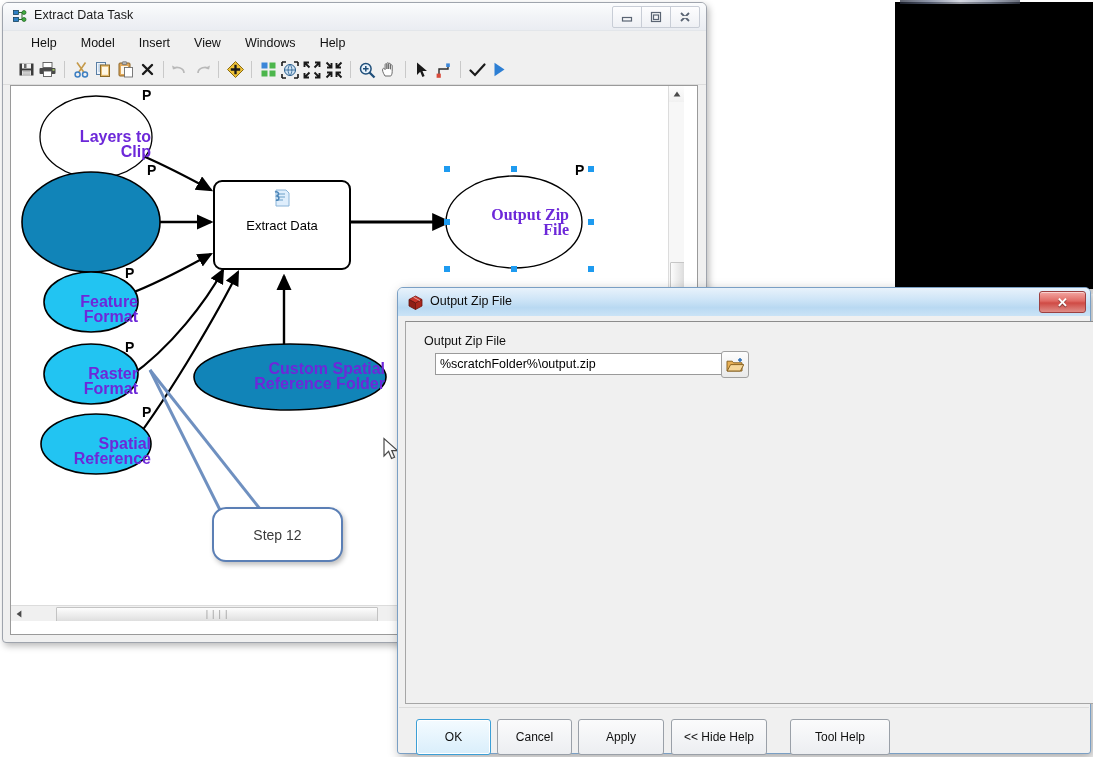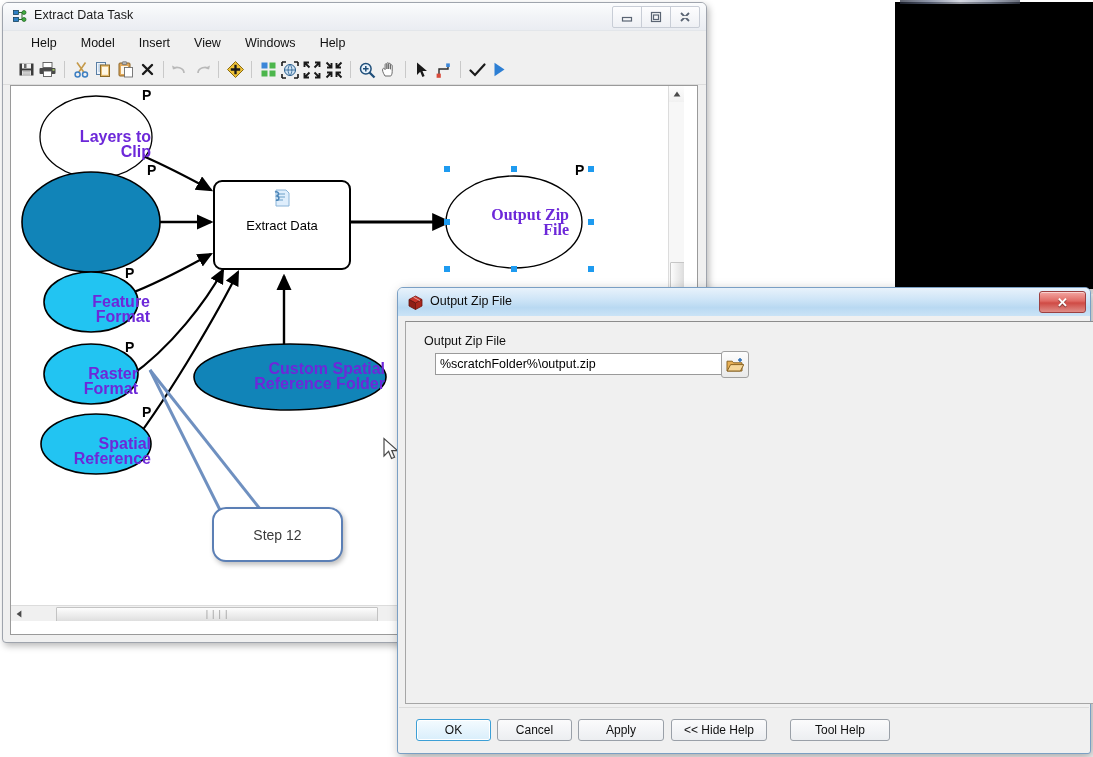--- a/index.html
+++ b/index.html
@@ -218,21 +218,21 @@
     background:linear-gradient(180deg,#fdfdfd,#e9e9e9);
     display:flex; align-items:center; justify-content:center;
     cursor:default;
   }
 
   .dlg-buttonbar{
     position:absolute; left:1px; right:1px; bottom:1px; height:44px;
     background:#f0f0f0; border-top:1px solid #dcdcdc;
   }
   .dbtn{
-    position:absolute; top:11px; height:22px;
+    position:absolute; top:11px; height:36px;
     border:1px solid #9aa0a8; border-radius:3px;
     background:linear-gradient(180deg,#fbfbfc,#eceef1);
     font-size:12px; color:#101010;
     display:flex; align-items:center; justify-content:center;
     cursor:default;
     box-sizing:border-box;
   }
   .dbtn.focused{
     border:1px solid #3c9fd6;
     background:linear-gradient(180deg,#f4fbff,#d9eefb);
@@ -486,21 +486,21 @@
             <svg width="20" height="22" viewBox="0 0 20 22">
               <path d="M4 2 h10 l3 3 v13 h-13 z" fill="#dfeefc" stroke="#8ab4d8" stroke-width="1"></path>
               <path d="M6 6 h7 M6 9 h7 M6 12 h5" stroke="#6d9fc8" stroke-width="1.1"></path>
               <path d="M3 4 C6 3 8 6 5 8 C8 9 7 13 4 12" stroke="#4c86b8" stroke-width="1.6" fill="none"></path>
             </svg>
           </div>
           <div class="tool-box-label">Extract Data</div>
         </div>
 
         <div class="node-label" style="left:30px; top:43px; width:110px;">Layers to<br>Clip</div>
-        <div class="node-label" style="left:45px; top:208px; width:94px;">Feature<br>Format</div>
+        <div class="node-label" style="left:33px; top:208px; width:94px;">Feature<br>Format</div>
         <div class="node-label" style="left:33px; top:280px; width:94px;">Raster<br>Format</div>
         <div class="node-label" style="left:30px; top:350px; width:110px;">Spatial<br>Reference</div>
         <div class="node-label" style="left:184px; top:275px; width:190px;">Custom Spatial<br>Reference Folder</div>
         <div class="node-label" style="left:448px; top:121px; width:110px;font-family:Liberation Serif, serif;">Output Zip<br>File</div>
 
         <div class="plabel" style="left:131px; top:1px;">P</div>
         <div class="plabel" style="left:136px; top:76px;">P</div>
         <div class="plabel" style="left:114px; top:179px;">P</div>
         <div class="plabel" style="left:114px; top:253px;">P</div>
         <div class="plabel" style="left:131px; top:318px;">P</div>

